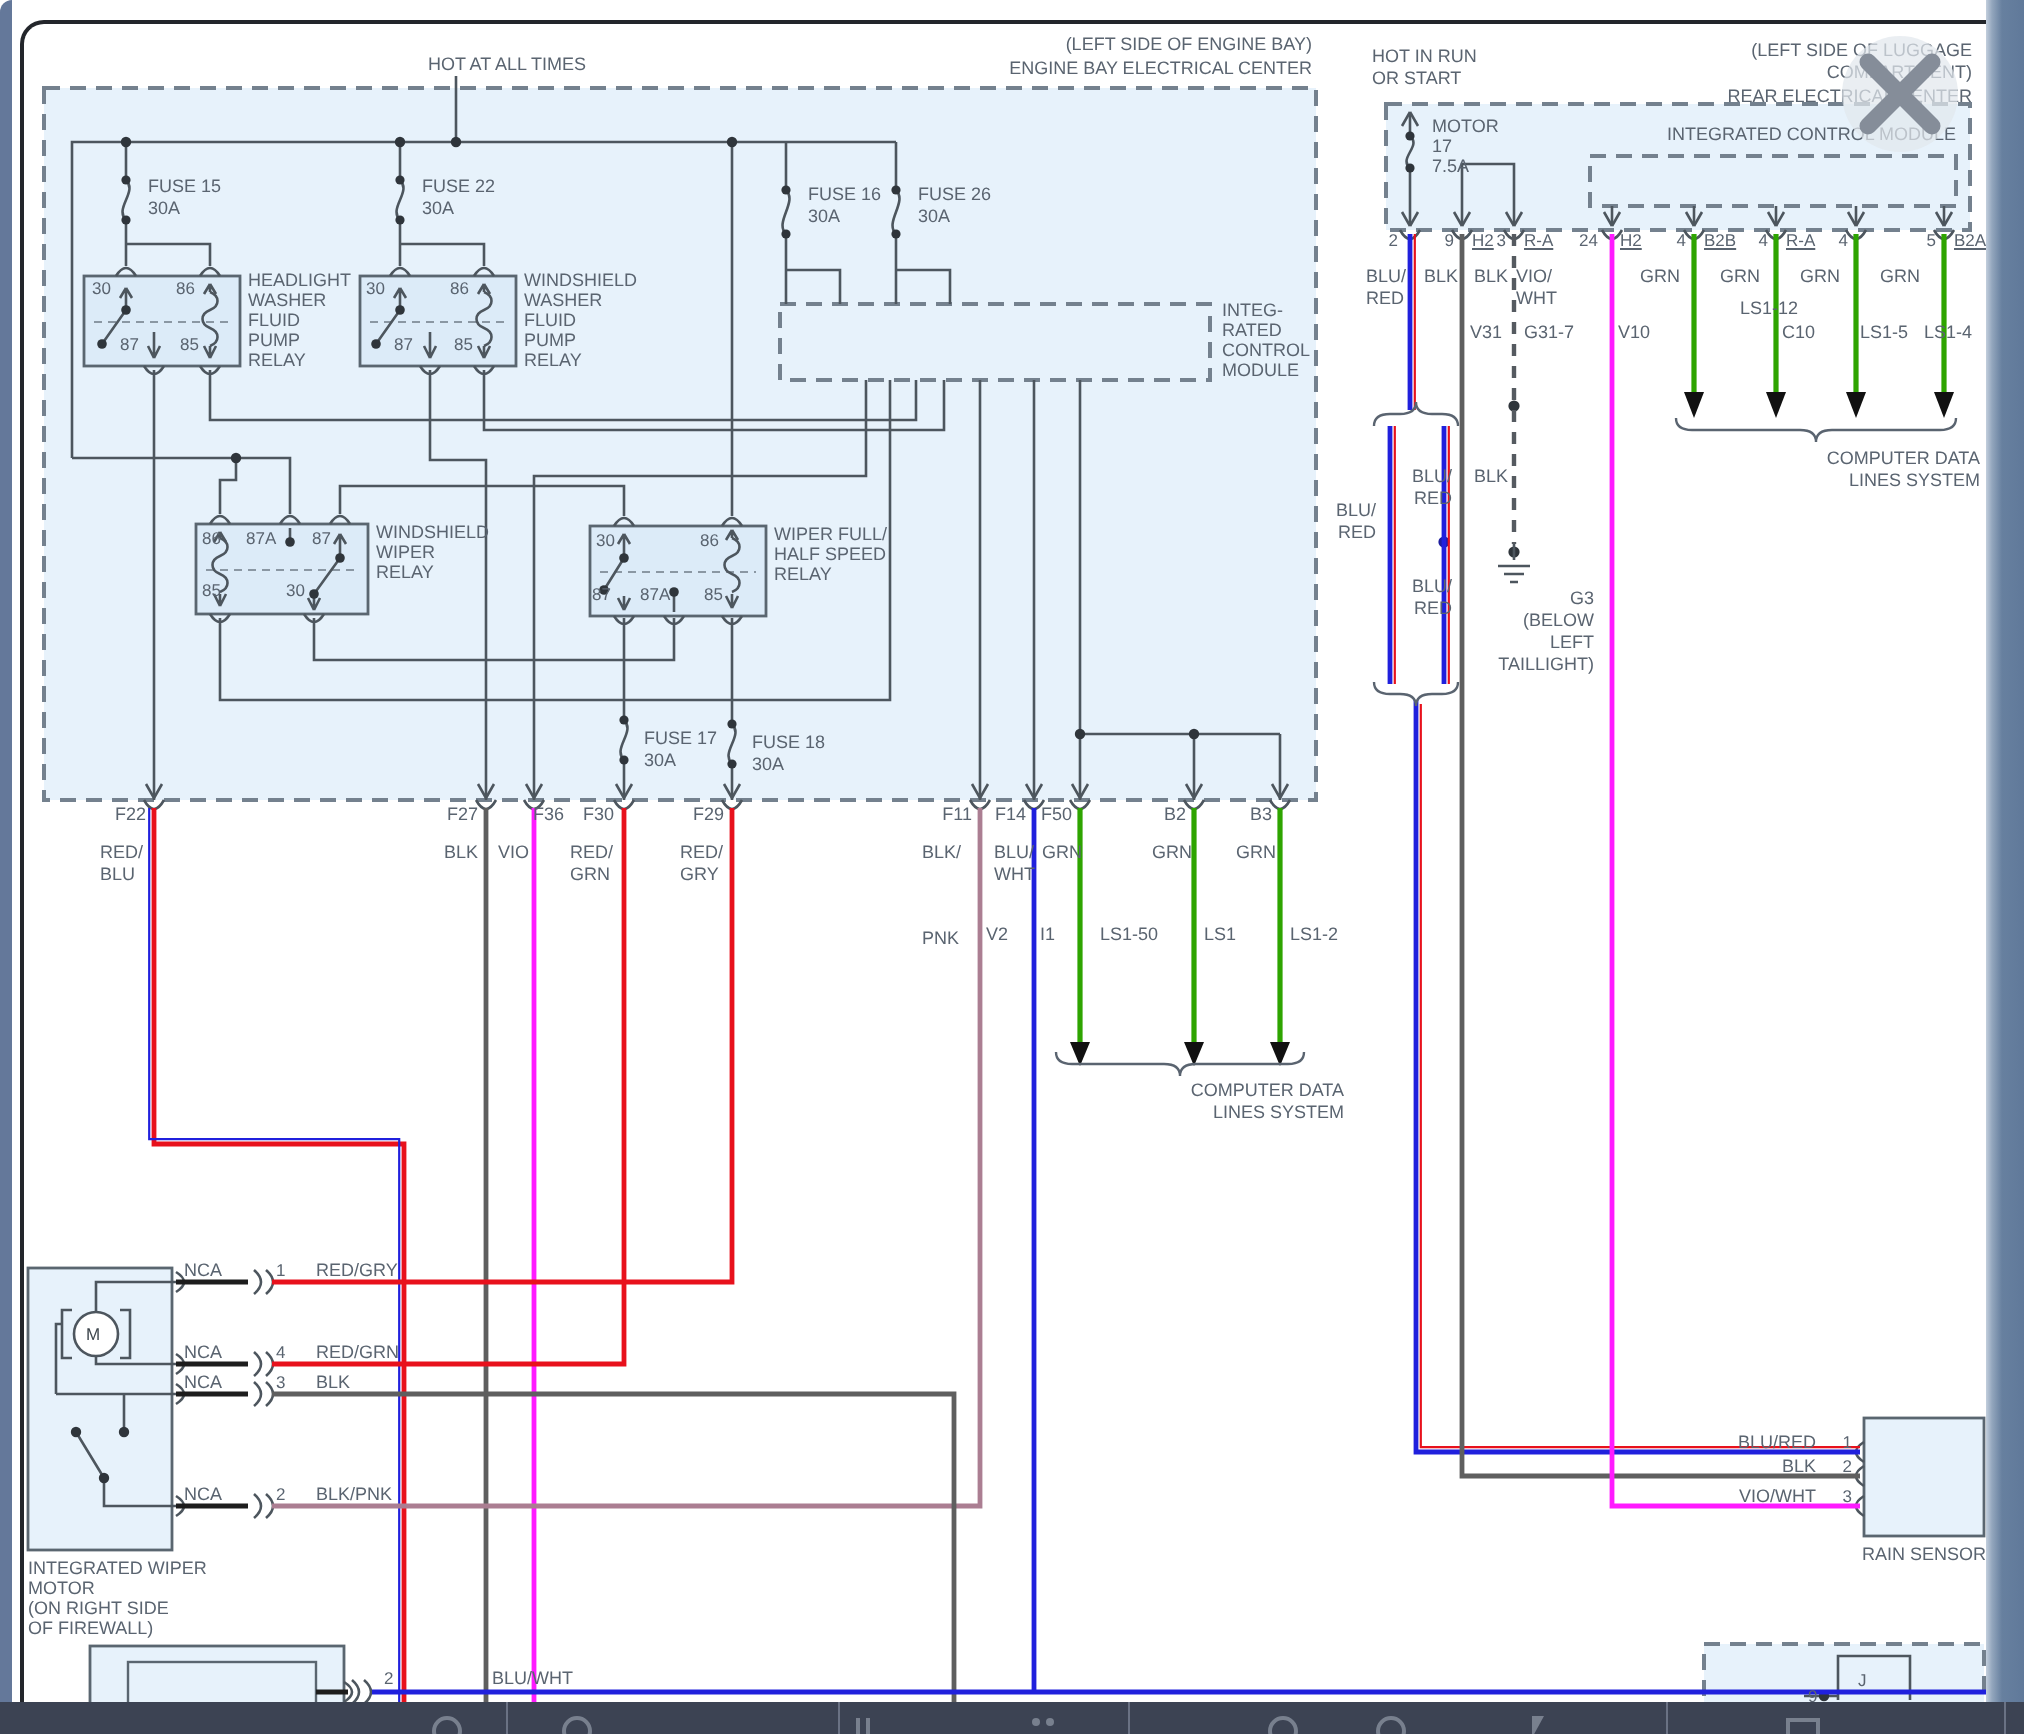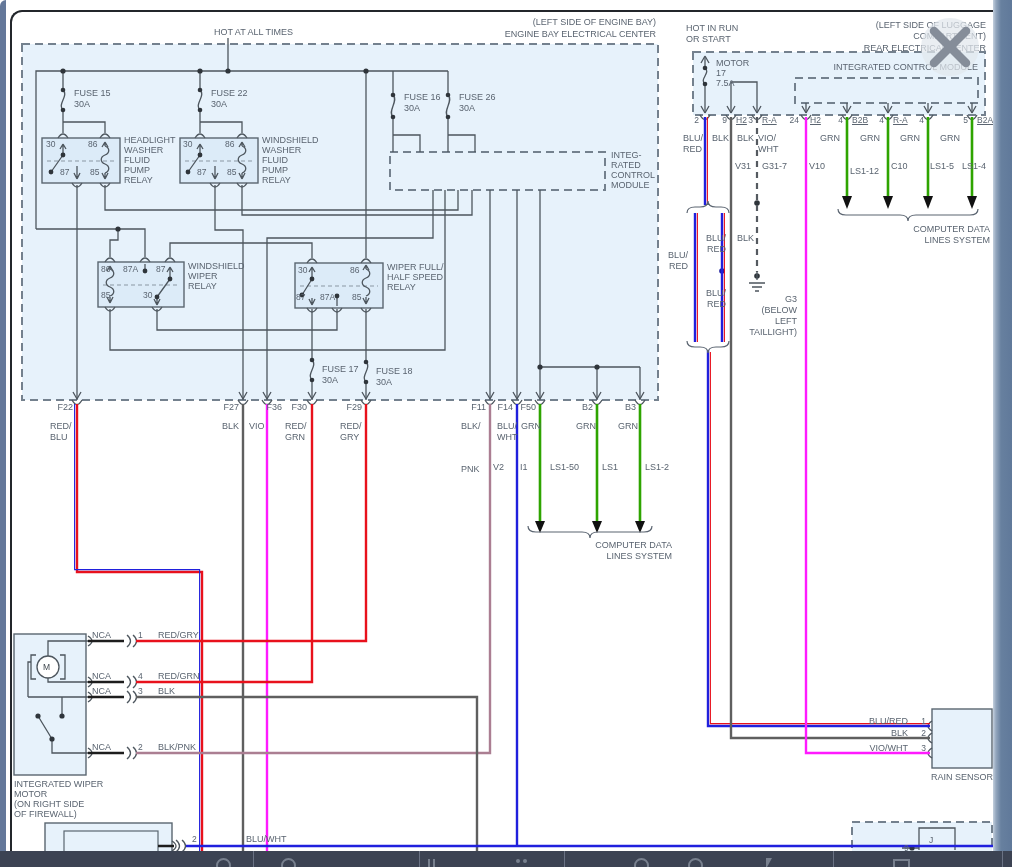--- a/index.html
+++ b/index.html
@@ -356,21 +356,21 @@
 <div class="t" style="left:758px;top:133px;">VIO/</div>
 <div class="t" style="left:758px;top:144px;">WHT</div>
 <div class="t" style="left:820px;top:133px;">GRN</div>
 <div class="t" style="left:860px;top:133px;">GRN</div>
 <div class="t" style="left:900px;top:133px;">GRN</div>
 <div class="t" style="left:940px;top:133px;">GRN</div>
 
 <div class="t" style="left:735px;top:161px;">V31</div>
 <div class="t" style="left:762px;top:161px;">G31-7</div>
 <div class="t" style="left:809px;top:161px;">V10</div>
-<div class="t" style="left:850px;top:166px;">LS1-12</div>
+<div class="t" style="left:850px;top:149px;padding-left:20px;">LS1-12</div>
 <div class="t" style="left:891px;top:161px;">C10</div>
 <div class="t" style="left:930px;top:161px;">LS1-5</div>
 <div class="t" style="left:962px;top:161px;">LS1-4</div>
 
 <div class="t ctr" style="left:826px;top:224px;width:164px;">COMPUTER DATA</div>
 <div class="t ctr" style="left:826px;top:235px;width:164px;">LINES SYSTEM</div>
 
 <div class="t r" style="left:650px;top:250px;width:38px;">BLU/</div>
 <div class="t r" style="left:650px;top:261px;width:38px;">RED</div>
 <div class="t ctr" style="left:690px;top:233px;width:36px;">BLU/</div>

